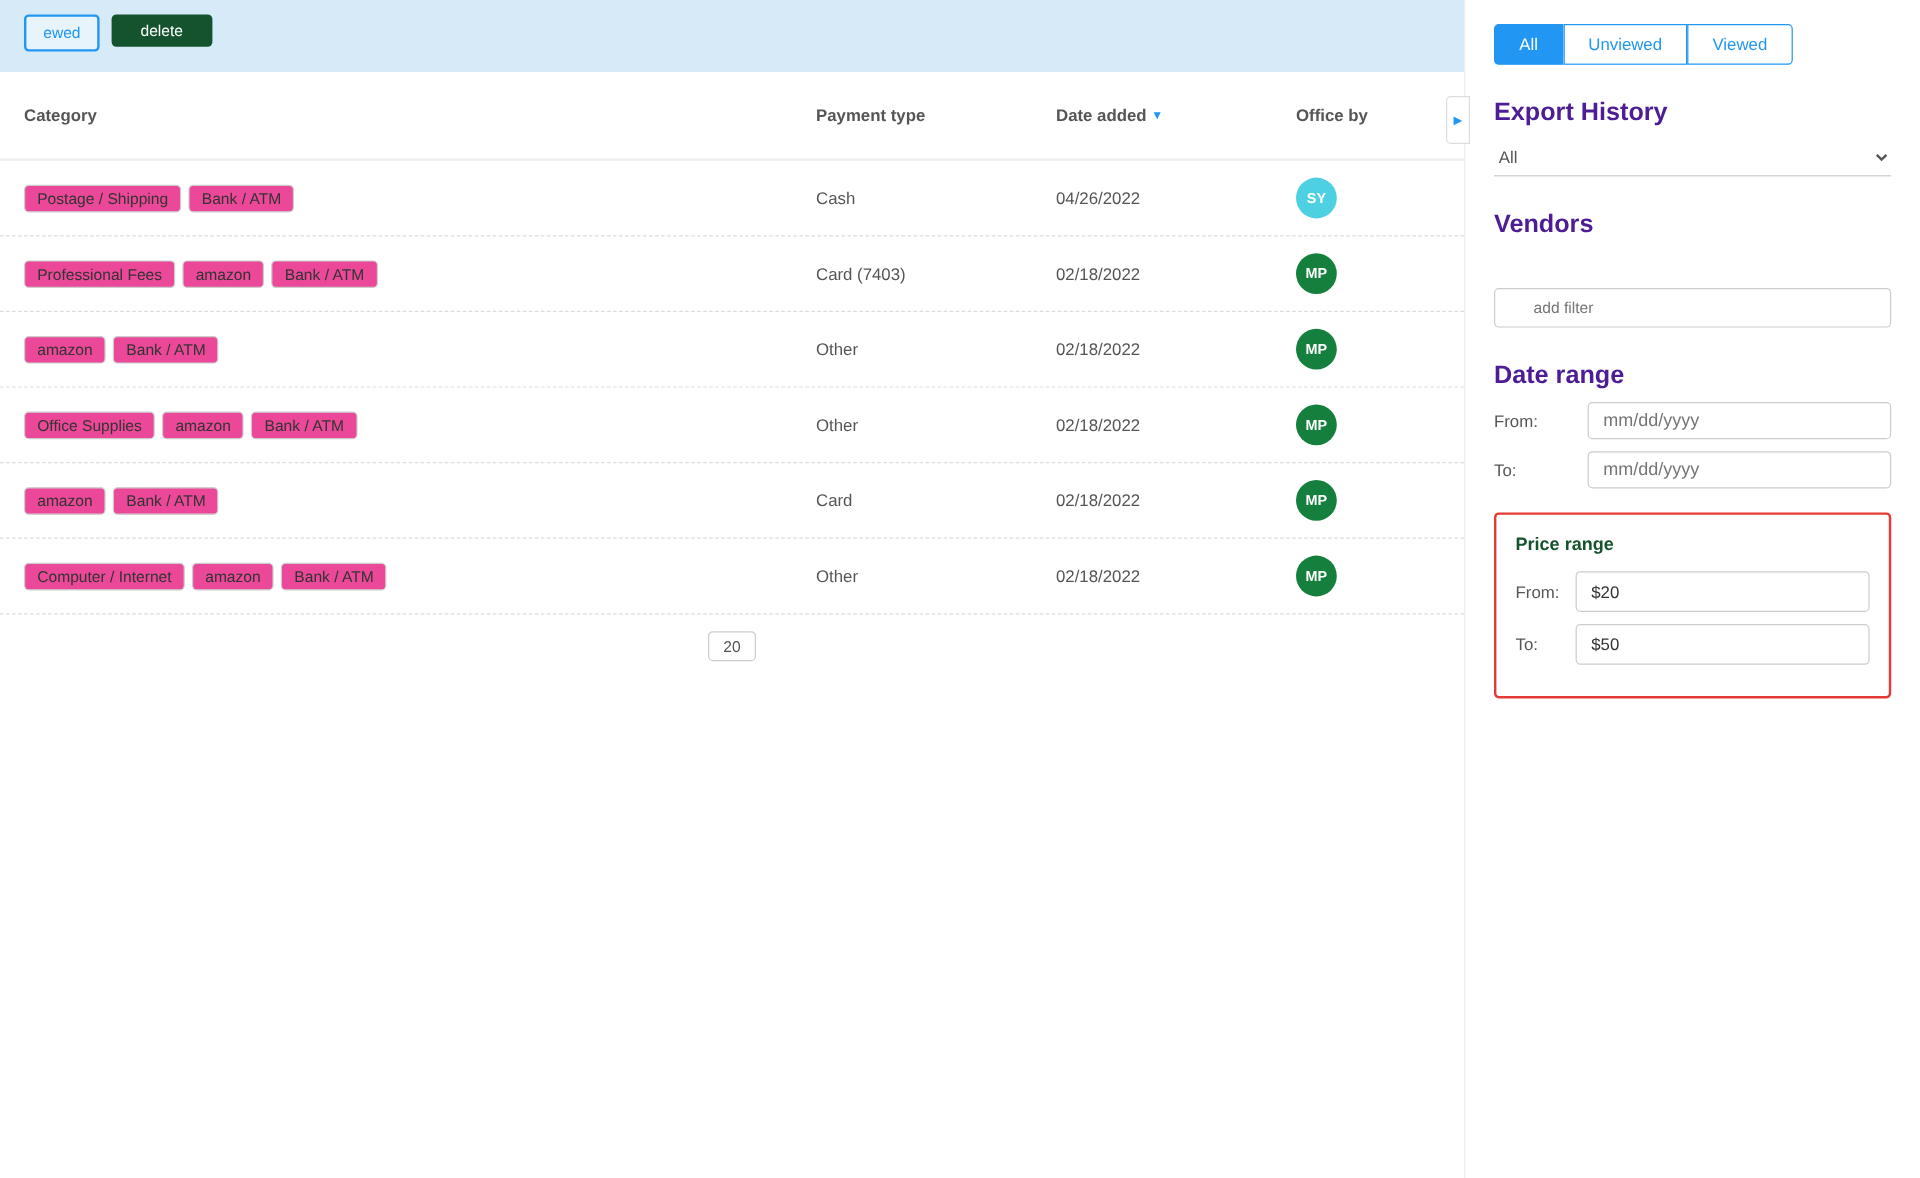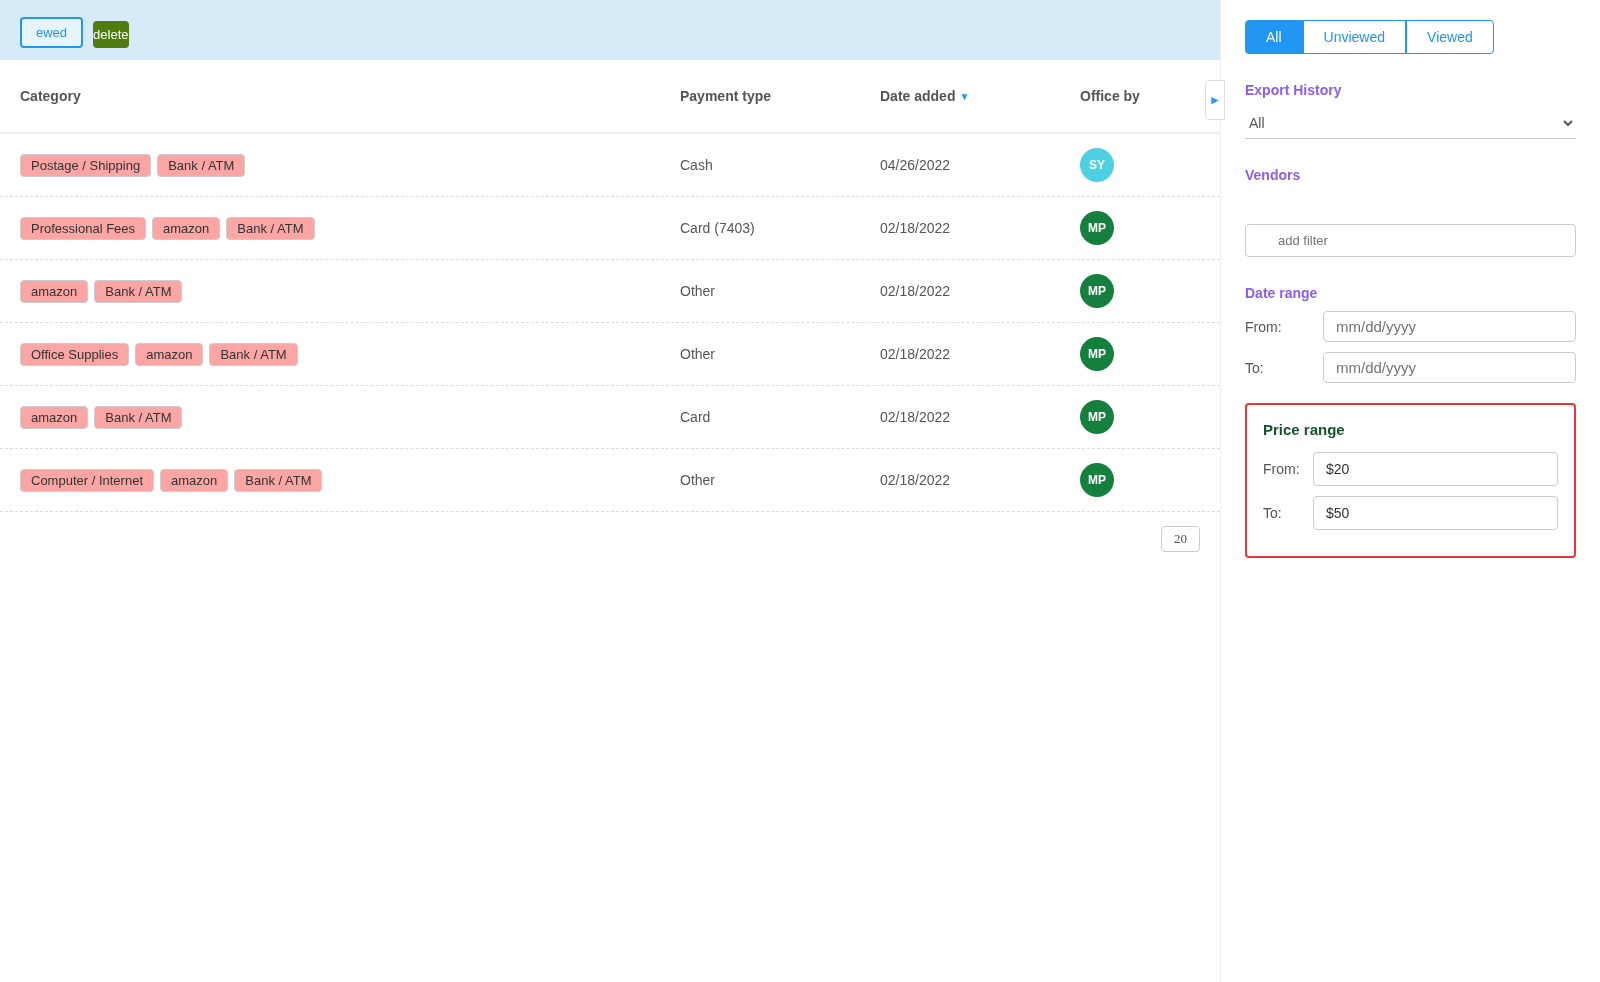--- a/index.html
+++ b/index.html
@@ -3,72 +3,72 @@
   <meta charset="utf-8">
   <style>
     * { box-sizing: border-box; margin: 0; padding: 0; }
     body { font-family: -apple-system, BlinkMacSystemFont, 'Segoe UI', sans-serif; background: #fff; font-size: 14px; color: #333; }
 
     .page-wrapper { display: flex; width: 1600px; min-height: 982px; }
 
     
     .main-content { flex: 1; padding: 0; }
 
-    .toolbar { background: #d6eaf8; padding: 12px 20px; display: flex; align-items: flex-end; gap: 10px; height: 60px; }
+    .toolbar { background: #d6eaf8; padding: 12px 20px; display: flex; align-items: flex-start; gap: 10px; height: 60px; }
 
     .btn-unviewed {
       background: #e8f4fc;
       color: #2196f3;
       border: 2px solid #2196f3;
       border-radius: 4px;
       padding: 6px 14px;
       font-size: 13px;
       cursor: pointer;
     }
     .btn-delete {
-      background: #4d7c0f;
+      background: #14532d;
       color: #fff;
       border: none;
       border-radius: 4px;
-      padding: 6px 0;
+      padding: 6px 24px;
       font-size: 13px;
       cursor: pointer;
     }
 
     .table-container { width: 100%; }
 
     .table-header { display: grid; grid-template-columns: 1fr 200px 200px 120px; padding: 28px 20px; border-bottom: 2px solid #eee; }
     .table-header .col { font-weight: 600; color: #555; font-size: 14px; }
     .col-date { color: #2196f3; font-weight: 700; display: flex; align-items: center; gap: 4px; }
     .sort-arrow { font-size: 10px; color: #2196f3; }
 
     .table-row { display: grid; grid-template-columns: 1fr 200px 200px 120px; padding: 14px 20px; border-bottom: 1px dashed #ddd; align-items: center; }
 
     .category-tags { display: flex; flex-wrap: wrap; gap: 6px; }
     .tag {
       border: 1px solid #ccc;
       border-radius: 4px;
       padding: 3px 10px;
       font-size: 13px;
       color: #333;
-      background: #fca5a5;
+      background: #ec4899;
     }
 
     .payment-type { color: #555; }
     .date-val { color: #555; }
 
     .avatar {
       width: 34px; height: 34px; border-radius: 50%;
       display: flex; align-items: center; justify-content: center;
       color: #fff; font-size: 12px; font-weight: 600;
     }
     .avatar-sy { background: #4dd0e1; }
     .avatar-mp { background: #15803d; }
 
-    .pagination-row { display: flex; justify-content: flex-end; padding: 14px 20px; font-family: Liberation Serif, serif; }
+    .pagination-row { display: flex; justify-content: center; padding: 14px 20px; }
     .page-badge {
       border: 1px solid #ccc; border-radius: 4px; padding: 4px 12px;
       font-size: 13px; color: #555; background: #fff;
     }
 
     
     .filters-panel { width: 380px; border-left: 1px solid #eee; padding: 20px 24px; background: #fff; position: relative; }
 
     .filters-toggle {
       position: absolute; left: -16px; top: 80px;
@@ -87,21 +87,21 @@
       background: #fff;
       color: #2196f3;
       cursor: pointer;
       font-size: 14px;
     }
     .filter-tab:first-child { border-radius: 4px 0 0 4px; }
     .filter-tab:last-child { border-radius: 0 4px 4px 0; }
     .filter-tab.active { background: #2196f3; color: #fff; }
 
     .filter-section { margin-bottom: 20px; }
-    .filter-section-title { font-weight: 700; font-size: 14px; color: #8b5cf6; margin-bottom: 10px; margin-top: 28px; }
+    .filter-section-title { font-weight: 700; font-size: 21px; color: #4c1d95; margin-bottom: 10px; margin-top: 28px; }
 
     .export-select {
       width: 100%;
       border: none;
       border-bottom: 1px solid #ccc;
       padding: 6px 0;
       font-size: 14px;
       color: #555;
       outline: none;
       background: transparent;

